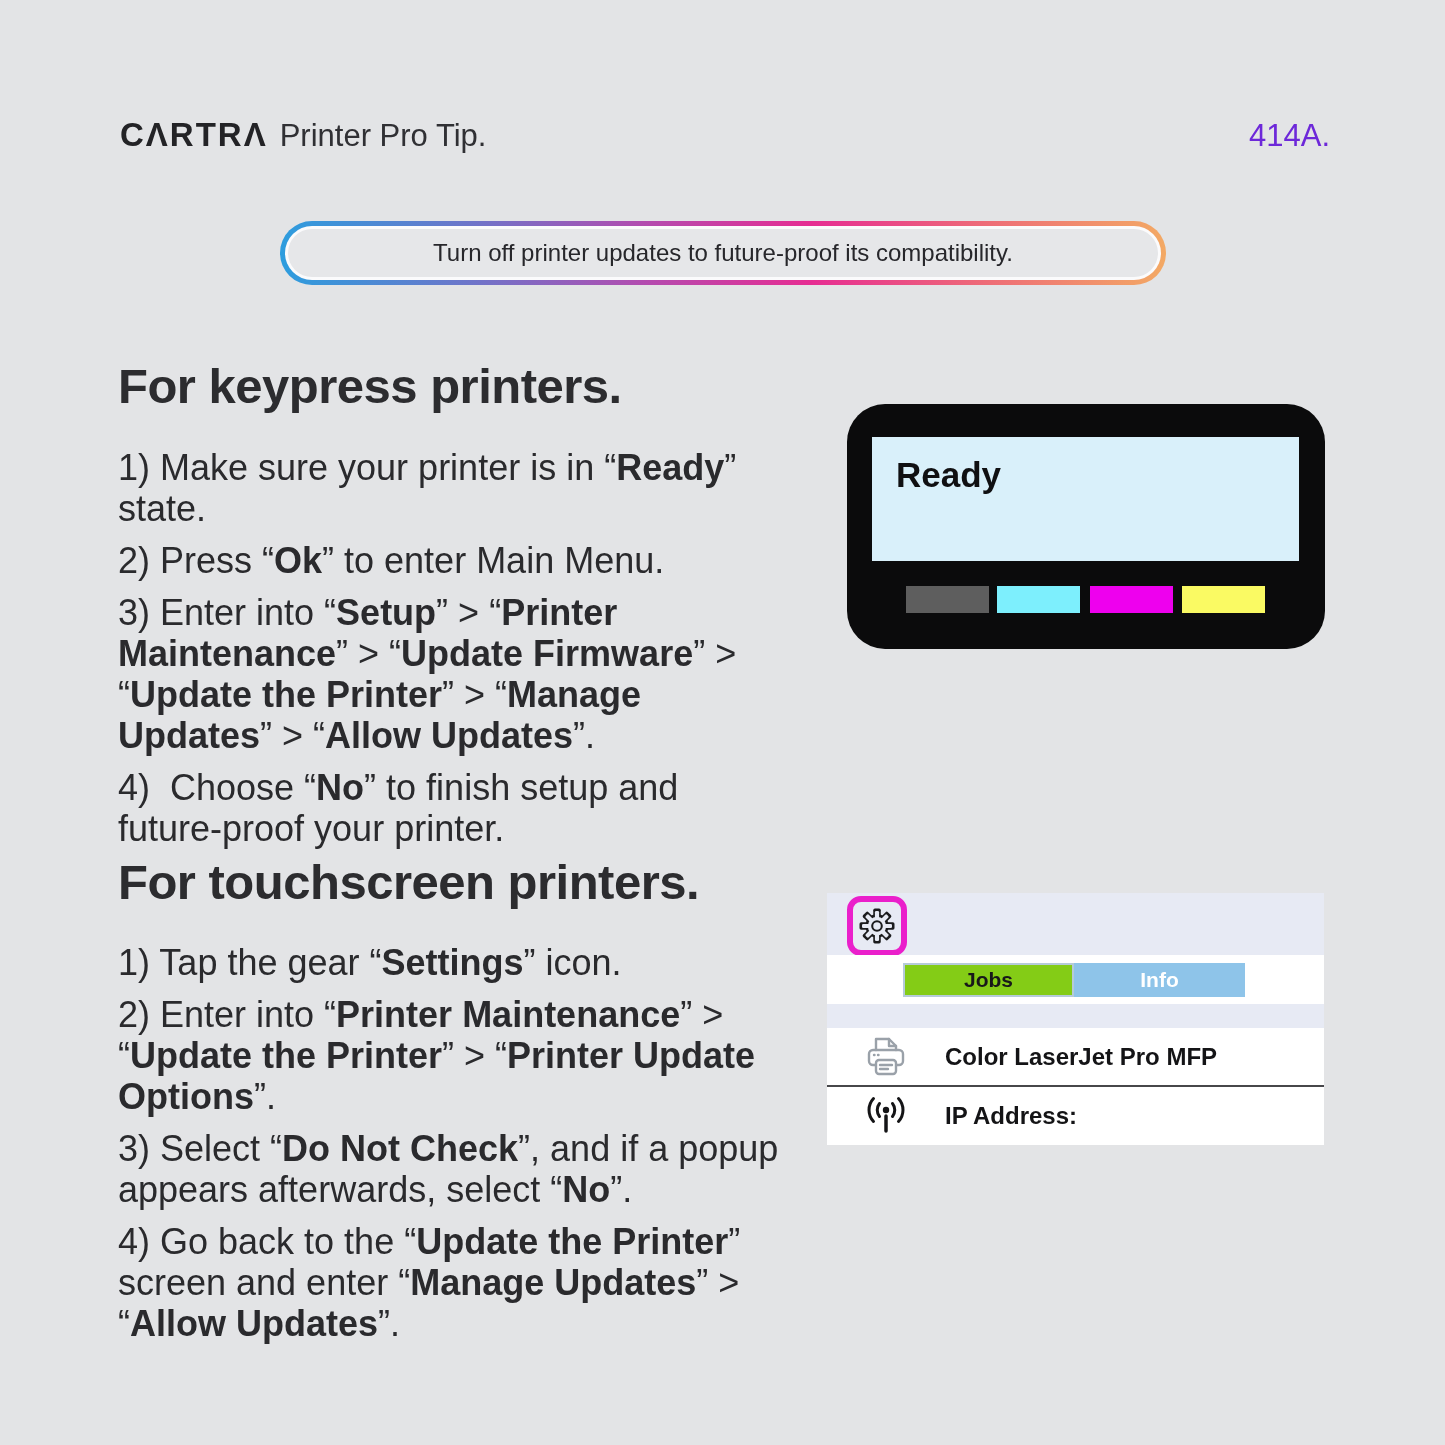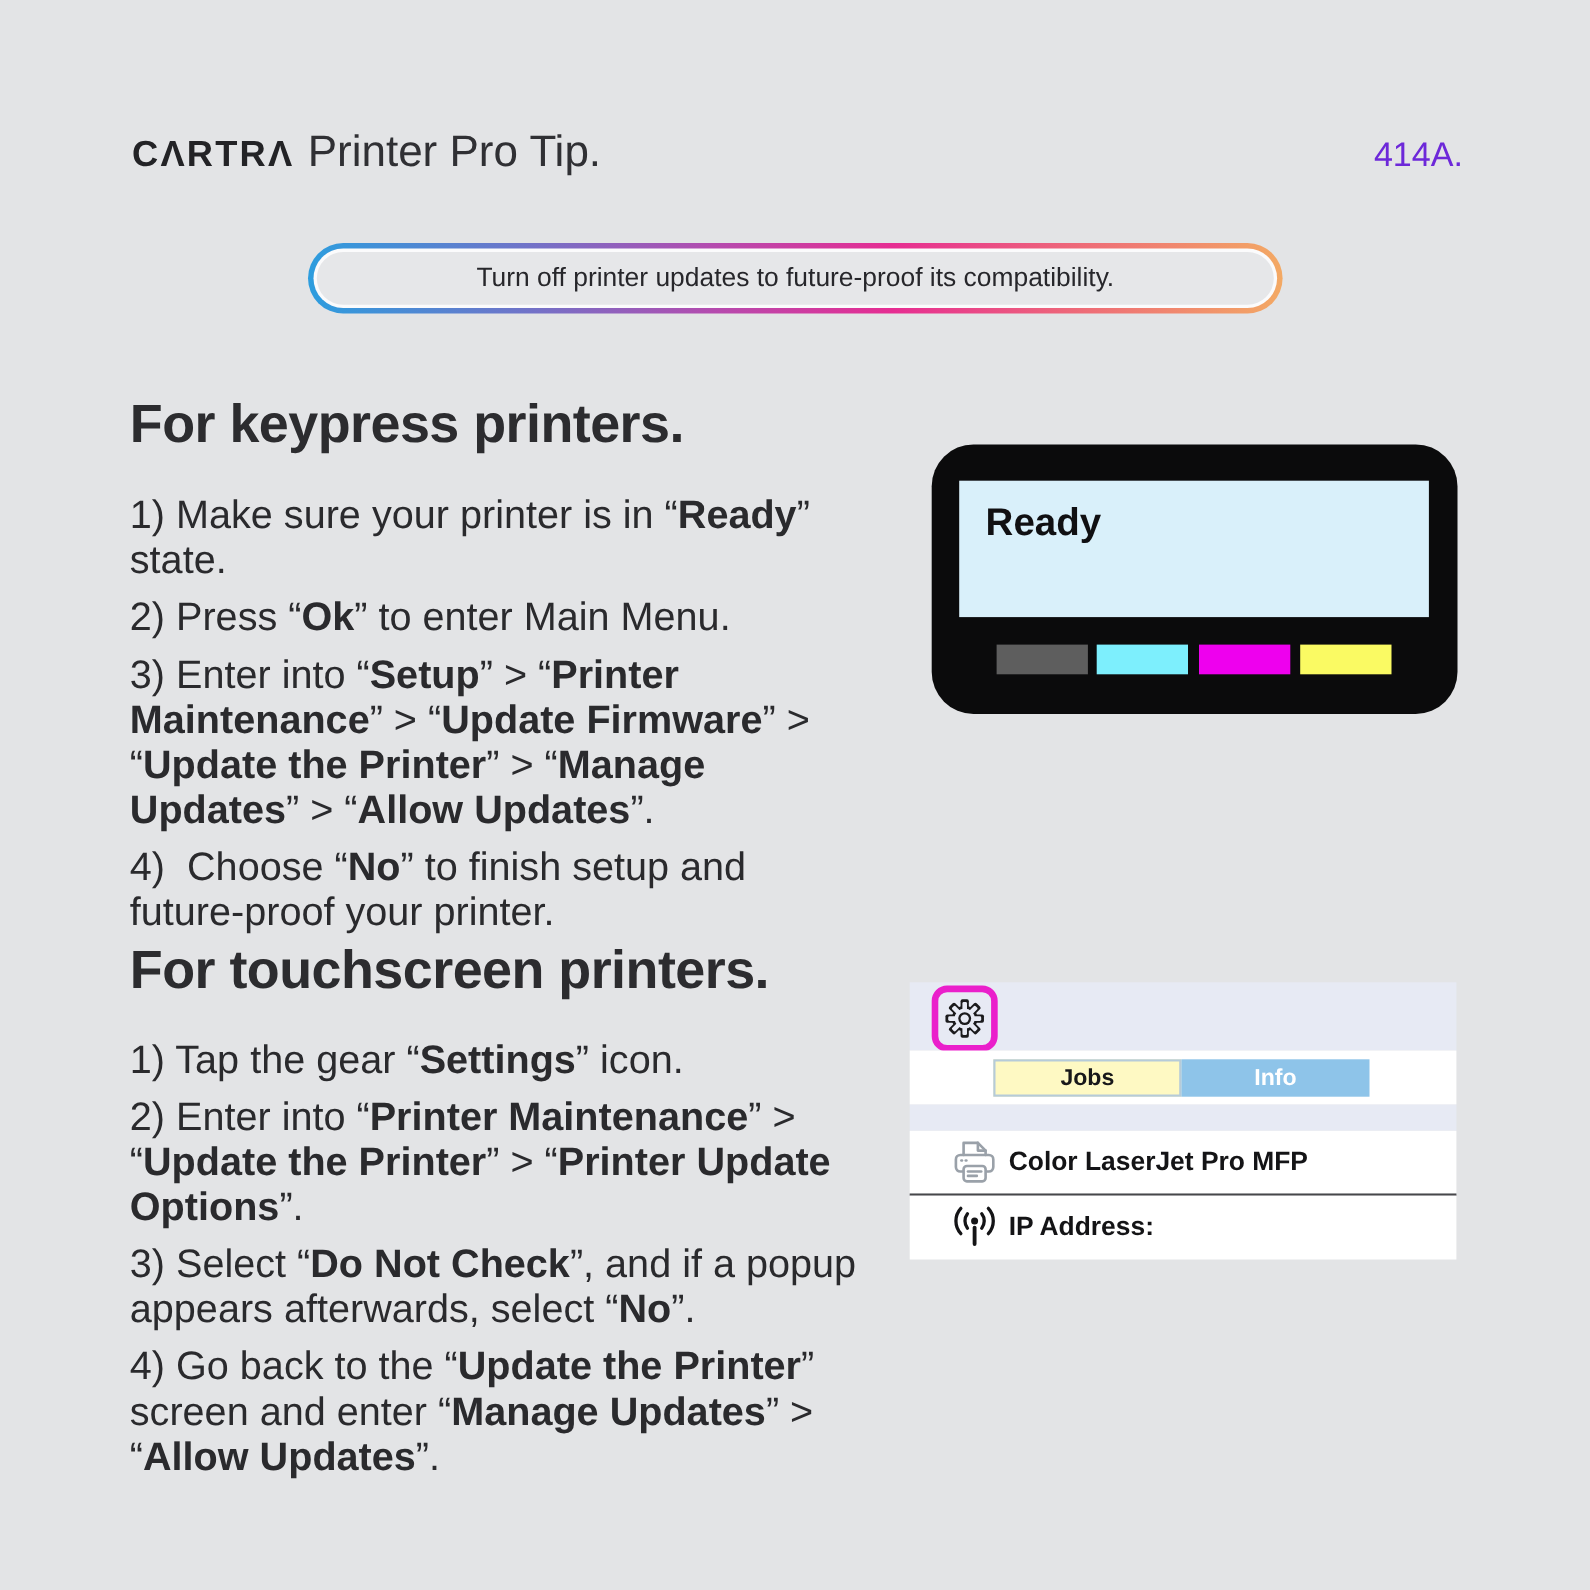--- a/index.html
+++ b/index.html
@@ -6,21 +6,21 @@
   .page {
     position:relative; width:1445px; height:1445px;
     background:#e3e4e6; overflow:hidden;
     font-family:"Liberation Sans", sans-serif;
     color:#2a2a2d;
   }
   
   .hdr { position:absolute; left:120px; right:115px; top:116px;
          display:flex; justify-content:space-between; align-items:baseline; }
   .brand { font-size:33px; font-weight:700; letter-spacing:2px; color:#232326; }
-  .hdr-title { font-size:40px; color:#303034; margin-left:12px; }
+  .hdr-title { font-size:31px; color:#303034; margin-left:12px; }
   .hdr-code { font-size:31px; color:#6d28d9; }
   
   .banner { position:absolute; left:280px; top:221px; width:886px; height:64px;
             border-radius:32px; padding:5px; box-sizing:border-box;
             background:linear-gradient(90deg,#2d9dde 0%,#6f74c9 22%,#b64aae 42%,#e62d92 60%,#ee6d77 80%,#f3a964 100%); }
   .banner-w { width:100%; height:100%; border-radius:27px; background:#fbfbfc;
               padding:3px; box-sizing:border-box; }
   .banner-in { width:100%; height:100%; border-radius:24px; background:#e6e7e9;
                display:flex; align-items:center; justify-content:center;
                font-size:24px; color:#27272b; }
@@ -44,28 +44,28 @@
   
   .touch-panel { position:absolute; left:827px; top:893px; width:497px; height:252px; }
   .tp-top { position:relative; height:62px; background:#e7eaf4; }
   .gear-btn { position:absolute; left:20px; top:3px; width:60px; height:60px;
               border:6px solid #ea1fcb; border-radius:14px; box-sizing:border-box;
               display:flex; align-items:center; justify-content:center; }
   .tp-tabs-row { position:relative; height:49px; background:#ffffff; }
   .tabs { position:absolute; left:76px; top:8px; display:flex; }
   .tab { width:171px; height:34px; display:flex; align-items:center; justify-content:center;
          font-size:21px; font-weight:700; box-sizing:border-box; }
-  .tab-jobs { background:#fef9c3; border:2px solid #b6cbd9; color:#18181a; }
+  .tab-jobs { background:#84cc16; border:2px solid #b6cbd9; color:#18181a; }
   .tab-info { background:#8ec4e9; color:#ffffff; }
   .tp-strip { height:24px; background:#e7eaf4; }
   .tp-item { background:#ffffff; display:flex; align-items:center; padding-left:28px; }
   .tp-item.first { height:57px; }
   .tp-item.second { height:58px; }
   .tp-item .ic { width:62px; display:flex; justify-content:center; }
-  .tp-label { font-size:24px; font-weight:700; color:#141416; margin-left:0; }
+  .tp-label { font-size:24px; font-weight:700; color:#141416; margin-left:28px; }
   .tp-divider { height:2px; background:#47474a; }
 </style>
 </head>
 <body>
 
 <div class="page">
 
   <div class="hdr">
     <div>
       <span class="brand">CΛRTRΛ</span><span class="hdr-title">Printer Pro Tip.</span>

